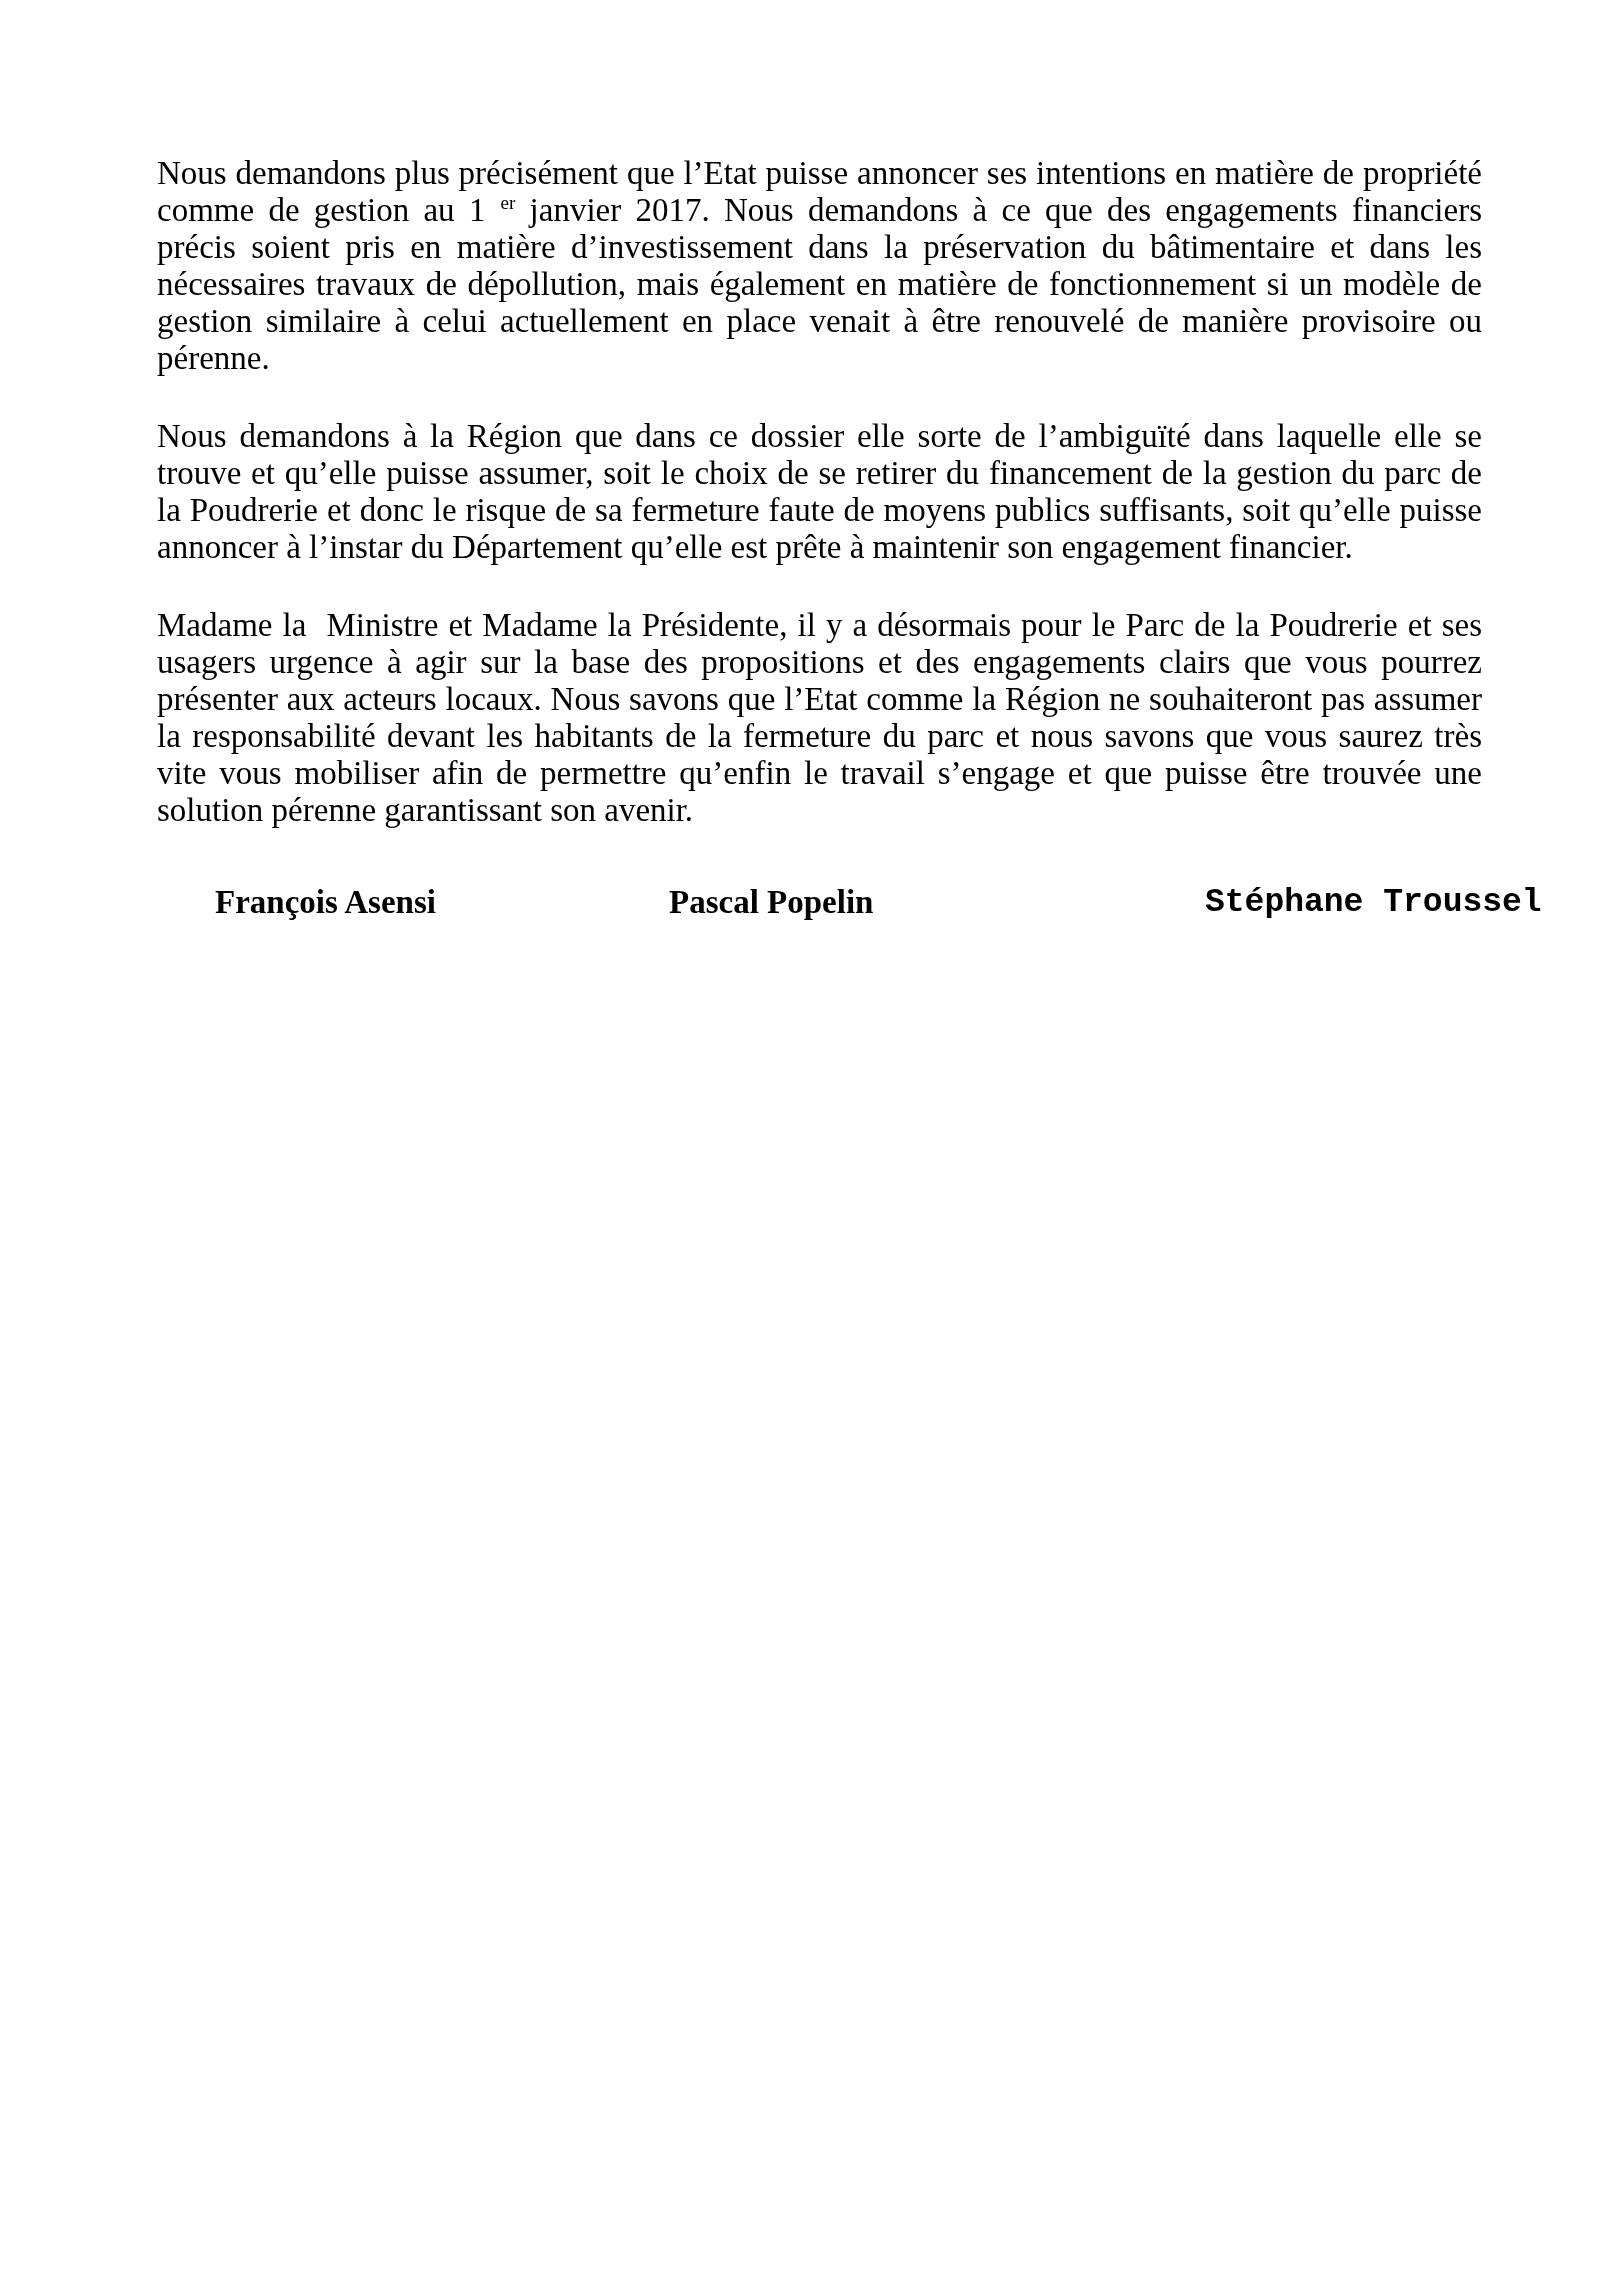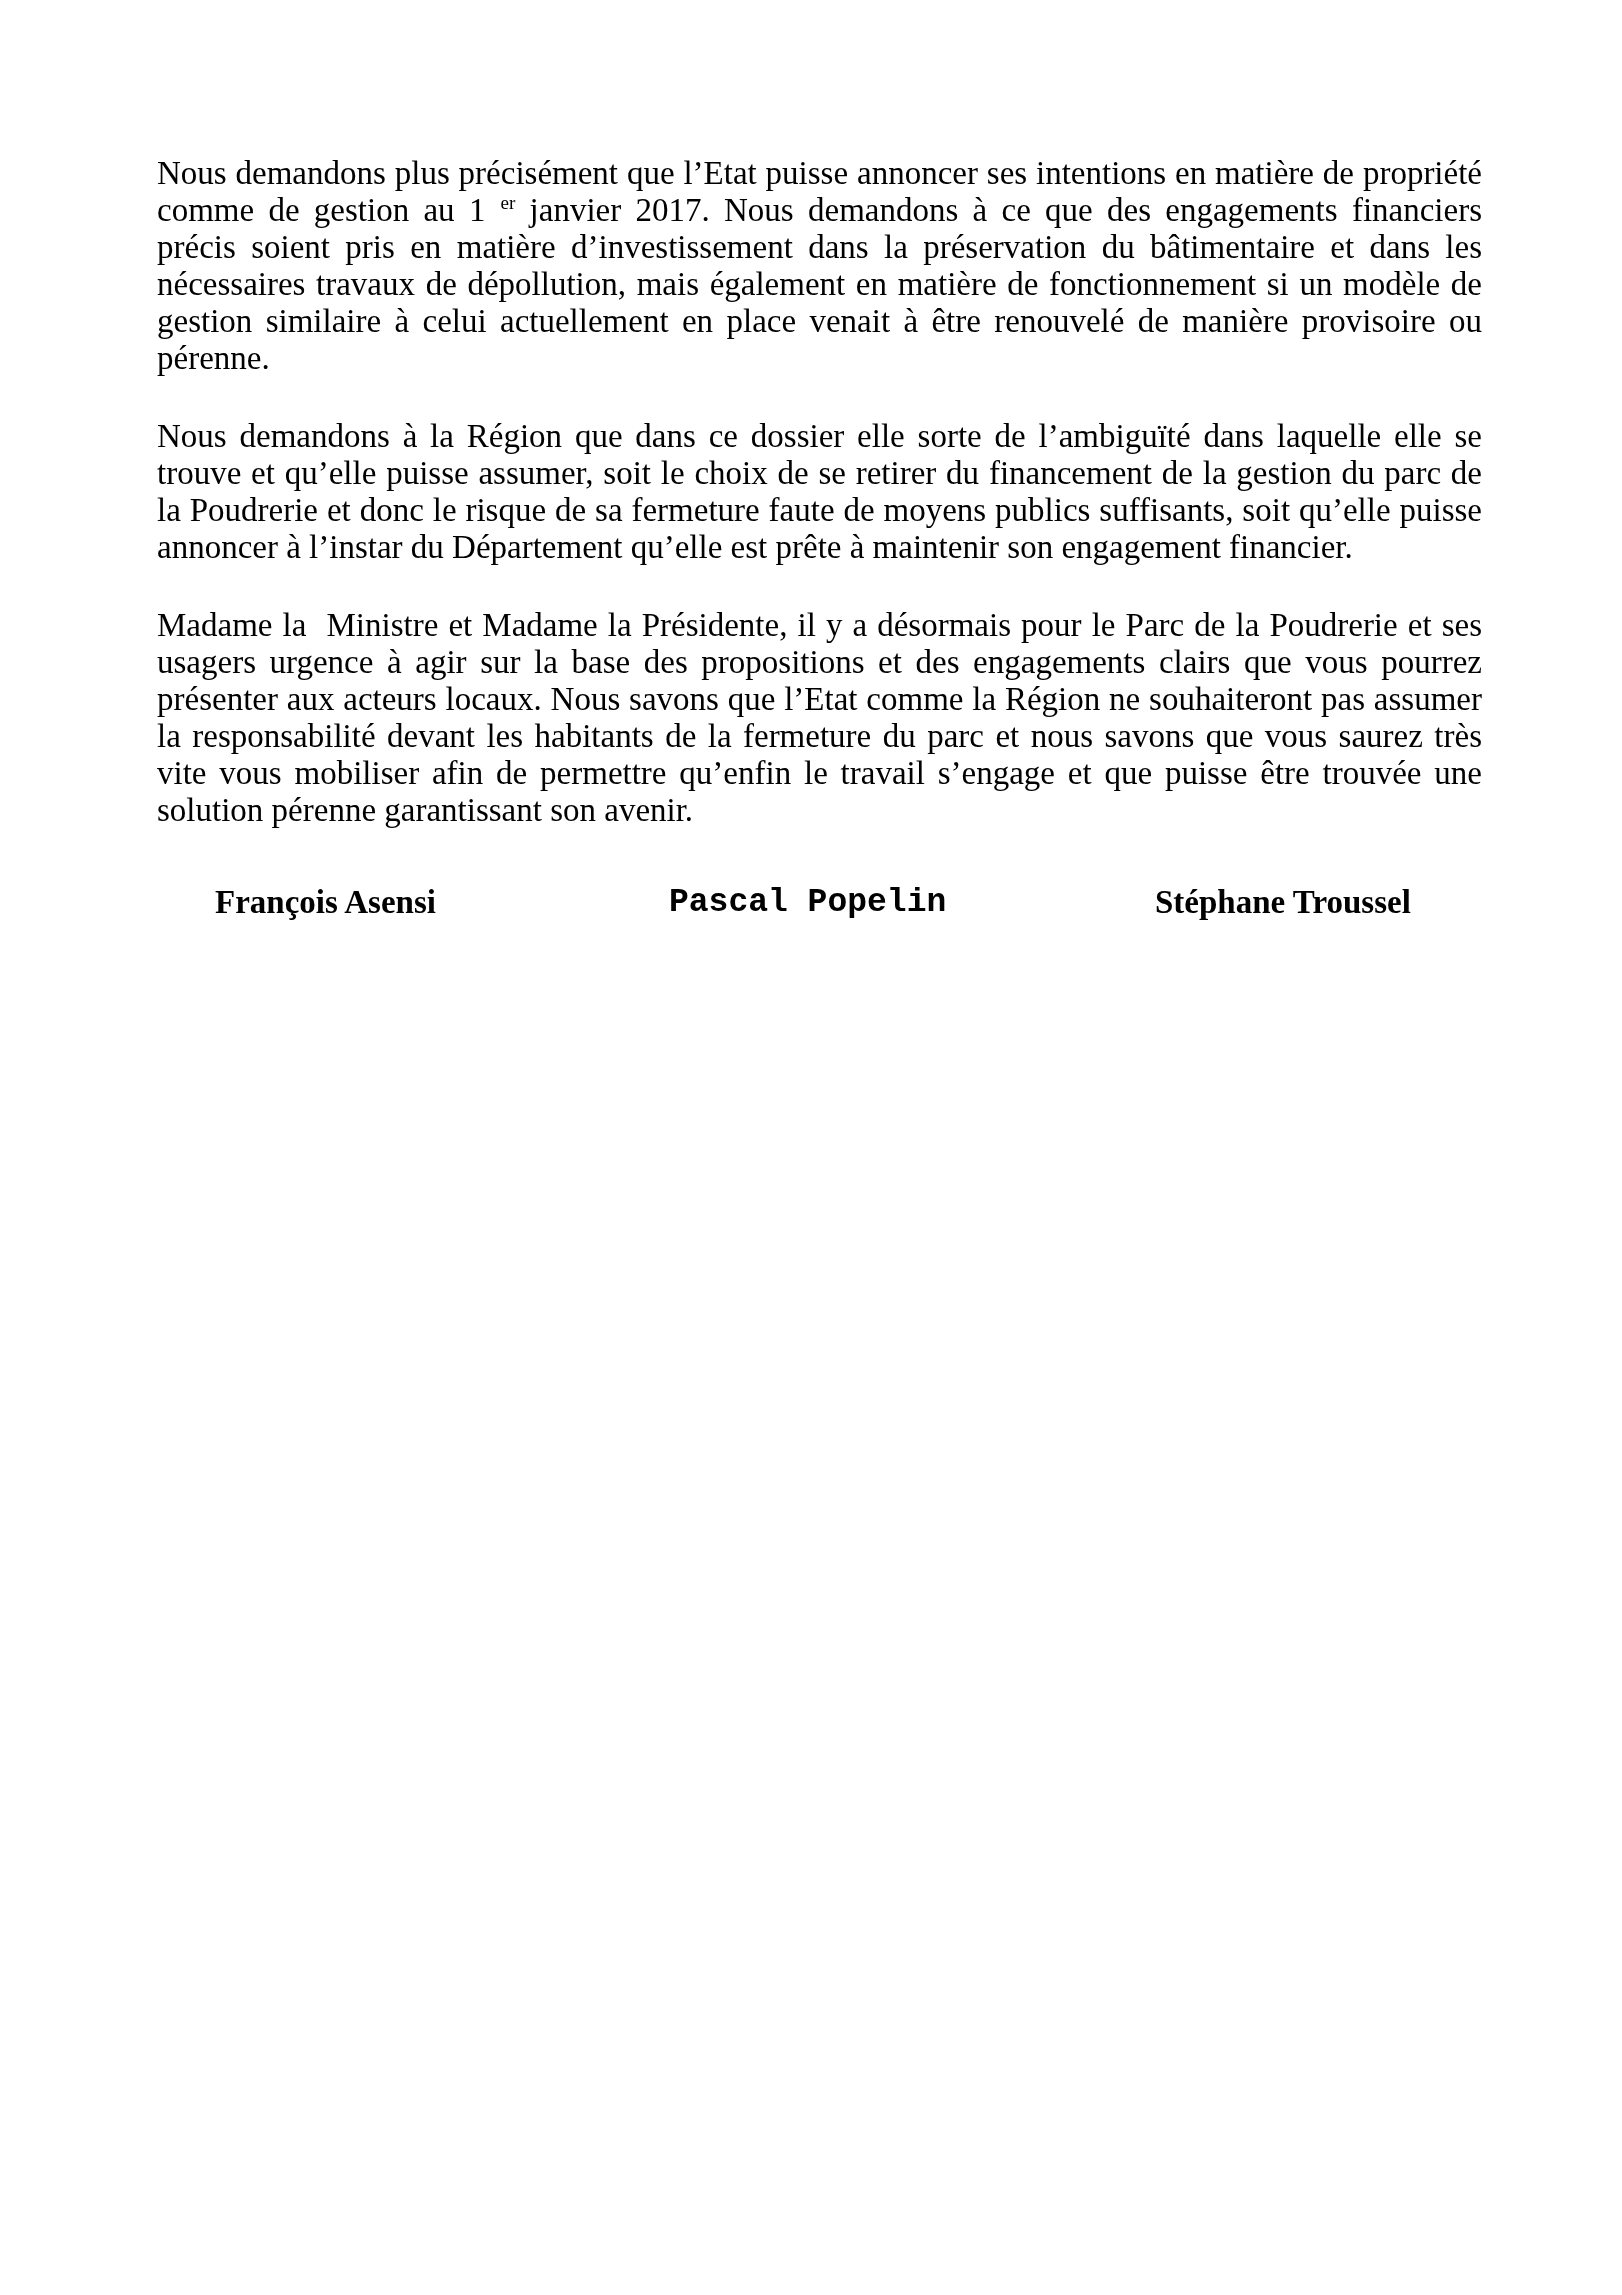--- a/index.html
+++ b/index.html
@@ -42,22 +42,22 @@
     height: 37px;
     line-height: 37px;
     font-weight: 700;
   }
   .sig {
     position: absolute;
     top: 0;
     white-space: nowrap;
   }
   .sig-1 { left: 58px; }
-  .sig-2 { left: 512px; font-family: Liberation Mono, monospace; }
-  .sig-3 { left: 998px; }
+  .sig-2 { left: 512px; }
+  .sig-3 { left: 1048px; font-family: Liberation Mono, monospace; }
 </style>
 </head>
 <body>
 
 <div class="page">
   <main class="letter-body">
 
     <p class="para"><span>Nous demandons plus précisément que l’Etat puisse annoncer ses intentions en matière de propriété comme de gestion au 1</span><sup class="sup">er</sup><span> janvier 2017. Nous demandons à ce que des engagements financiers précis soient pris en matière d’investissement dans la préservation du bâtimentaire et dans les nécessaires travaux de dépollution, mais également en matière de fonctionnement si un modèle de gestion similaire à celui actuellement en place venait à être renouvelé de manière provisoire ou pérenne.</span></p>
 
     <p class="para">Nous demandons à la Région que dans ce dossier elle sorte de l’ambiguïté dans laquelle elle se trouve et qu’elle puisse assumer, soit le choix de se retirer du financement de la gestion du parc de la Poudrerie et donc le risque de sa fermeture faute de moyens publics suffisants, soit qu’elle puisse annoncer à l’instar du Département qu’elle est prête à maintenir son engagement financier.</p>

